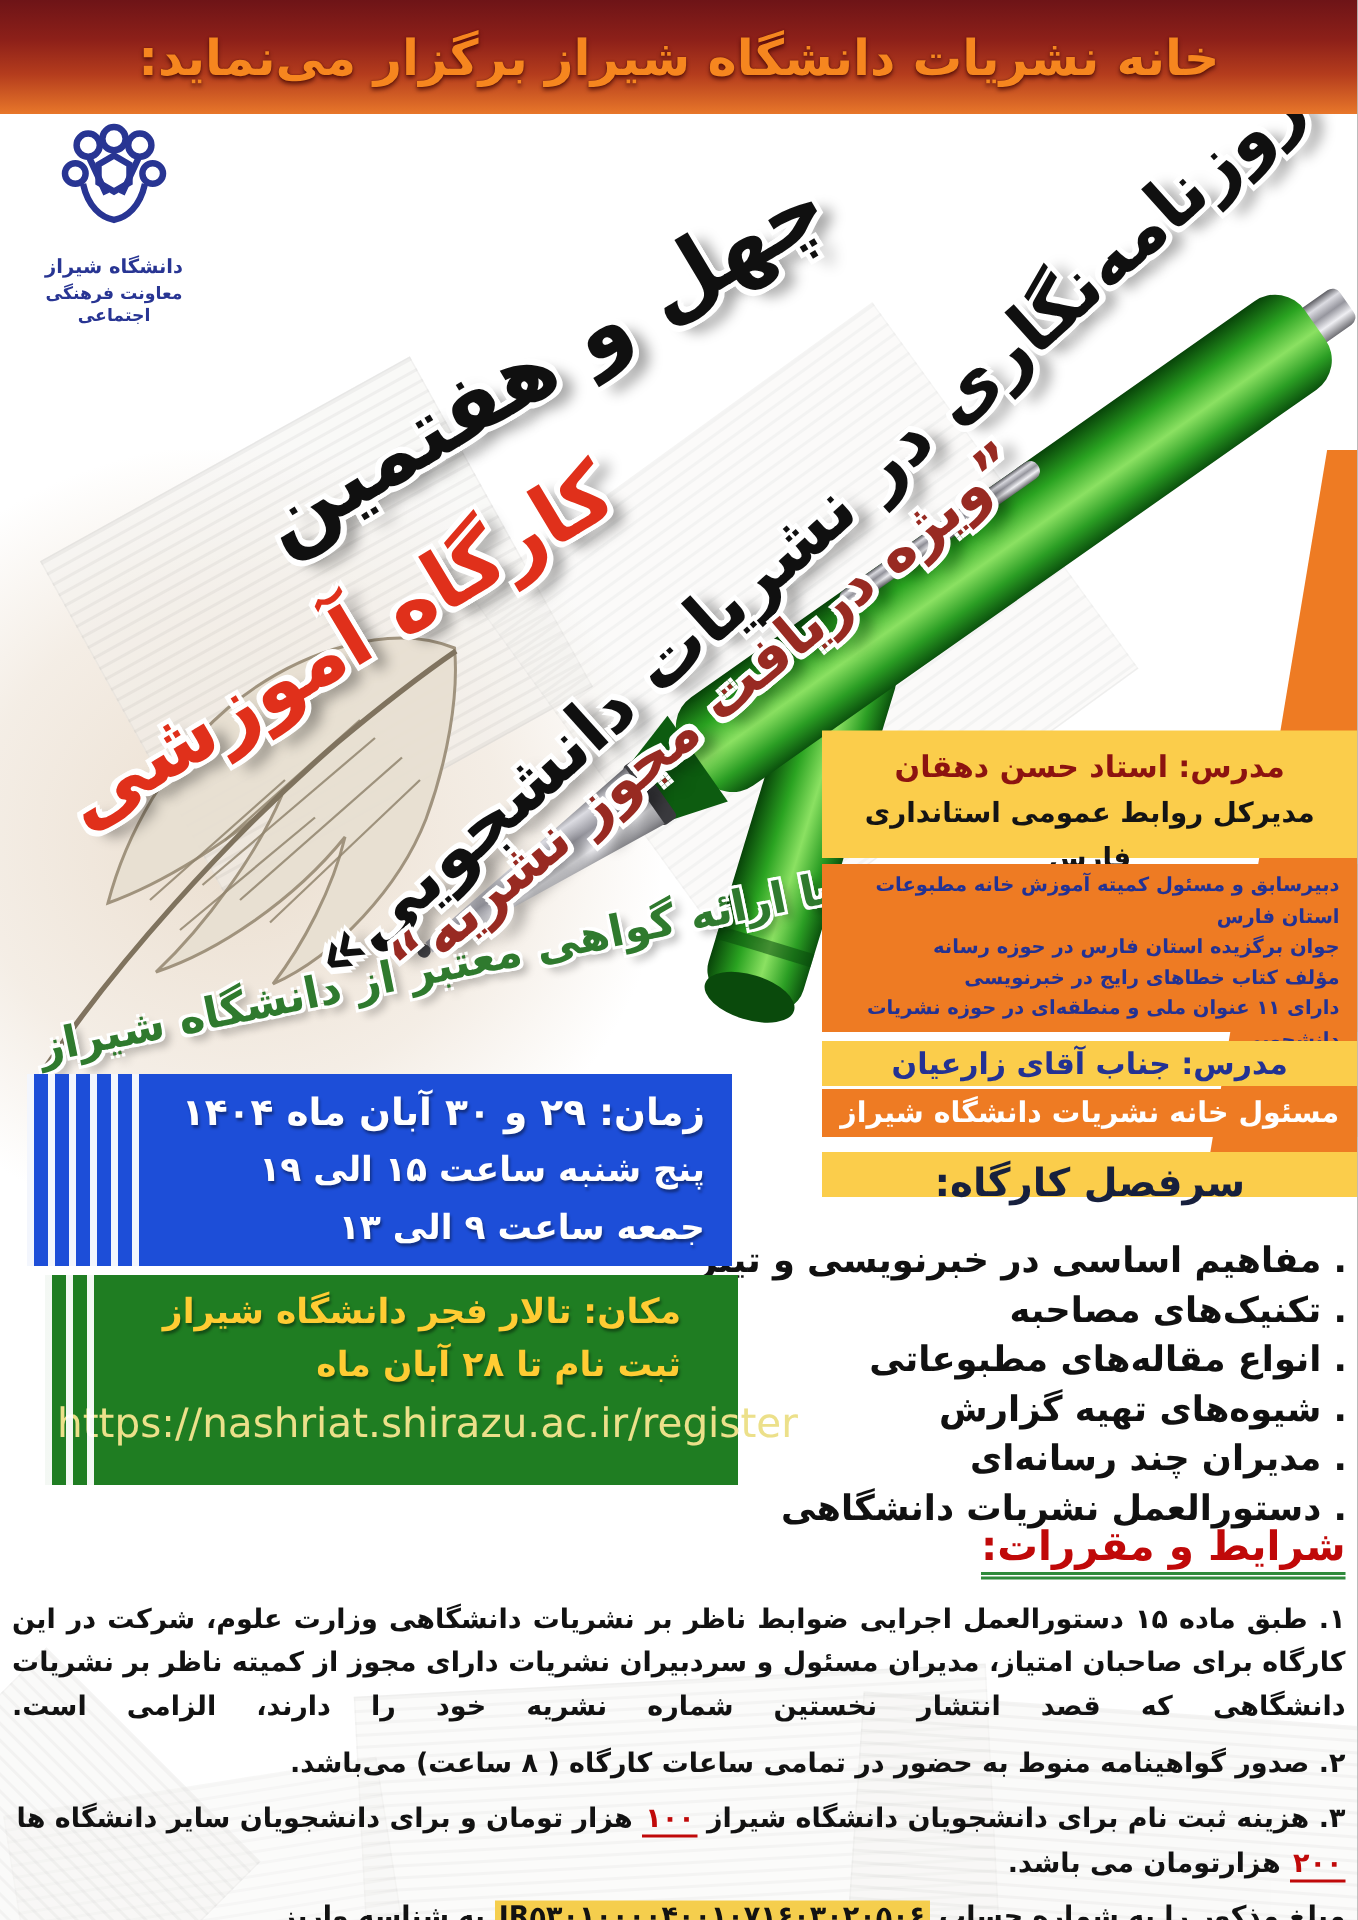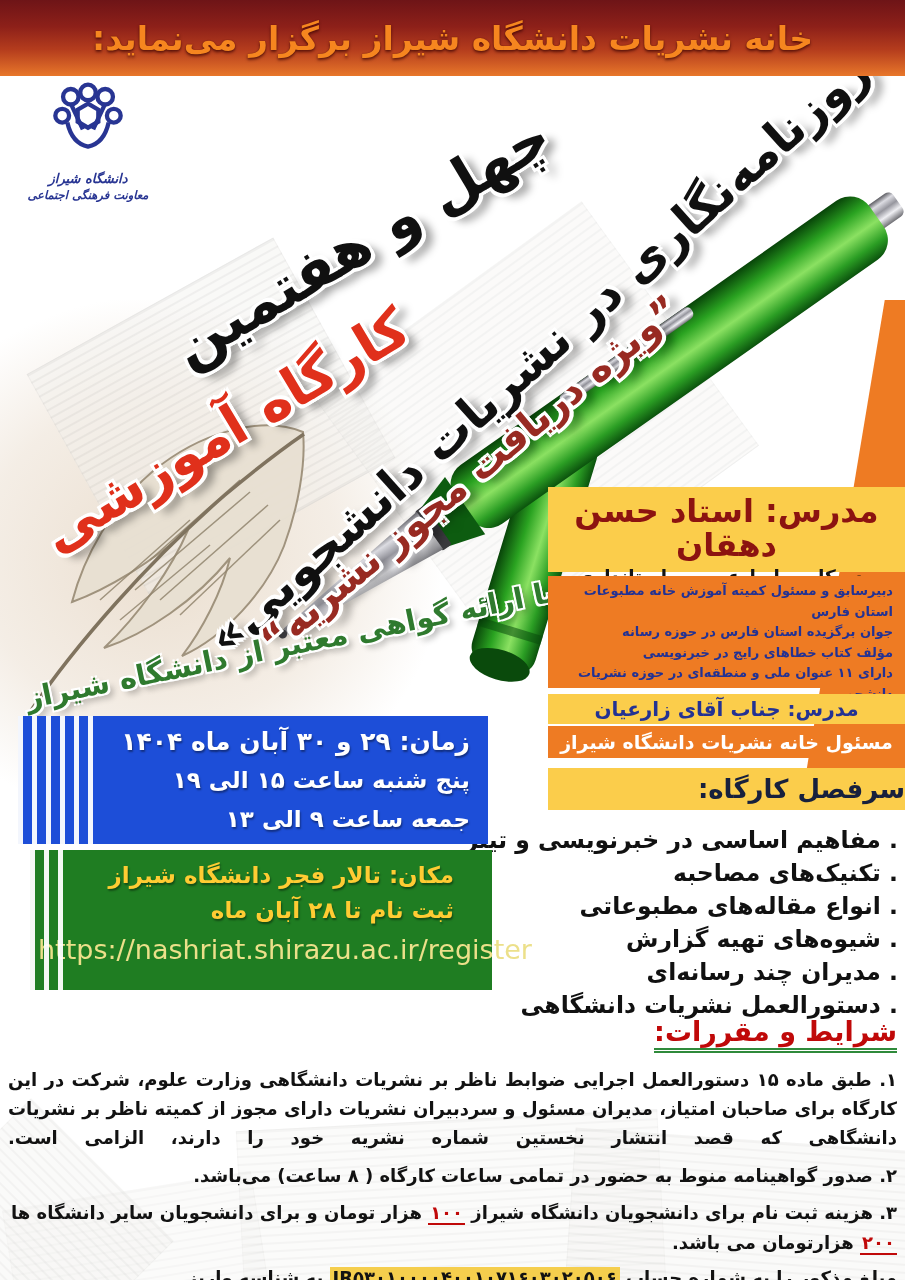--- a/index.html
+++ b/index.html
@@ -17,21 +17,21 @@
     background:linear-gradient(180deg,#6e1417 0%, #8d2019 35%, #b43c1d 65%, #e8772a 100%);
     display:flex; align-items:center; justify-content:center;
   }
   .banner-text{
     color:#f6861f; font-size:33px; font-weight:700;
     text-shadow:0 2px 3px rgba(50,0,0,.65), 0 0 1px #5c0f0f;
     white-space:nowrap;
   }
 
   
-  .logo{left:18px; top:82px; width:140px; text-align:center; z-index:7;font-style:italic;}
+  .logo{left:6px; top:82px; width:140px; text-align:center; z-index:7;}
   .logo svg{display:block; margin:0 auto;}
   .logo-line{color:#283593; font-weight:700; line-height:1.35;}
   .logo-line.l1{font-size:13px;}
   .logo-line.l2{font-size:11.5px;}
 
   
   .tint{
     left:-120px; top:300px; width:560px; height:520px; z-index:0;
     background:radial-gradient(ellipse at center, rgba(224,205,182,.65) 0%, rgba(224,205,182,.35) 45%, rgba(224,205,182,0) 72%);
   }
@@ -63,29 +63,29 @@
   .t-ordinal { left:155px; top:205px; width:420px; font-size:58px; color:#101010; transform:rotate(-31deg);}
   .t-workshop{ left:5px;   top:398px; width:440px; font-size:55px; color:#e0301b; transform:rotate(-31deg);}
   .t-main    { left:135px; top:302px; width:860px; font-size:48px; color:#101010; transform:rotate(-42deg);}
   .t-special { left:215px; top:448px; width:520px; font-size:39px; color:#982a22; transform:rotate(-40deg);}
   .t-cert    { left:40px;  top:626px; width:520px; font-size:29px; color:#2f7a2e; transform:rotate(-11.5deg);
                text-shadow:-2px -2px 0 #fff, 2px -2px 0 #fff, -2px 2px 0 #fff, 2px 2px 0 #fff, 4px 5px 6px rgba(0,0,0,.3);}
 
   
   .panel-box{left:548px; width:357px; z-index:5; box-sizing:border-box;}
   .yb1{top:487px; height:85px; background:#fbcd4b; text-align:center; padding-top:7px;}
-  .yb1 .name{color:#8c1310; font-weight:700; font-size:32px; line-height:34px;}
+  .yb1 .name{color:#8c1310; font-weight:700; font-size:20px; line-height:34px;}
   .yb1 .role{color:#141414; font-weight:700; font-size:18.5px; line-height:30px;}
   .ob1{top:576px; height:112px; background:#ee7b23; padding:5px 12px 0 6px;}
   .cred{color:#233293; font-weight:700; font-size:13px; line-height:20.5px; text-align:right;}
   .yb2{top:694px; height:30px; background:#fbcd4b; text-align:center;}
   .yb2 .name2{color:#233293; font-weight:700; font-size:20px; line-height:30px;}
   .ob2{top:726px; height:32px; background:#ee7b23; text-align:center;}
   .ob2 .role2{color:#ffffff; font-weight:700; font-size:19px; line-height:32px;}
-  .yb3{top:768px; height:42px; background:#fbcd4b; }
+  .yb3{top:768px; height:30px; background:#fbcd4b; text-align:center;}
   .yb3 .syl{color:#17203d; font-weight:700; font-size:26px; line-height:42px;}
 
   
   .topics{left:420px; top:824px; width:478px; z-index:5; text-align:right;}
   .topic{color:#111; font-weight:700; font-size:23.5px; line-height:33px; white-space:nowrap;}
 
   
   .gbox{z-index:5; box-sizing:border-box; position:absolute;}
   .g1{left:18px; top:716px; width:470px; height:128px; background:#1d4ed8; padding:6px 18px 0 10px; text-align:right;}
   .g1::before{

